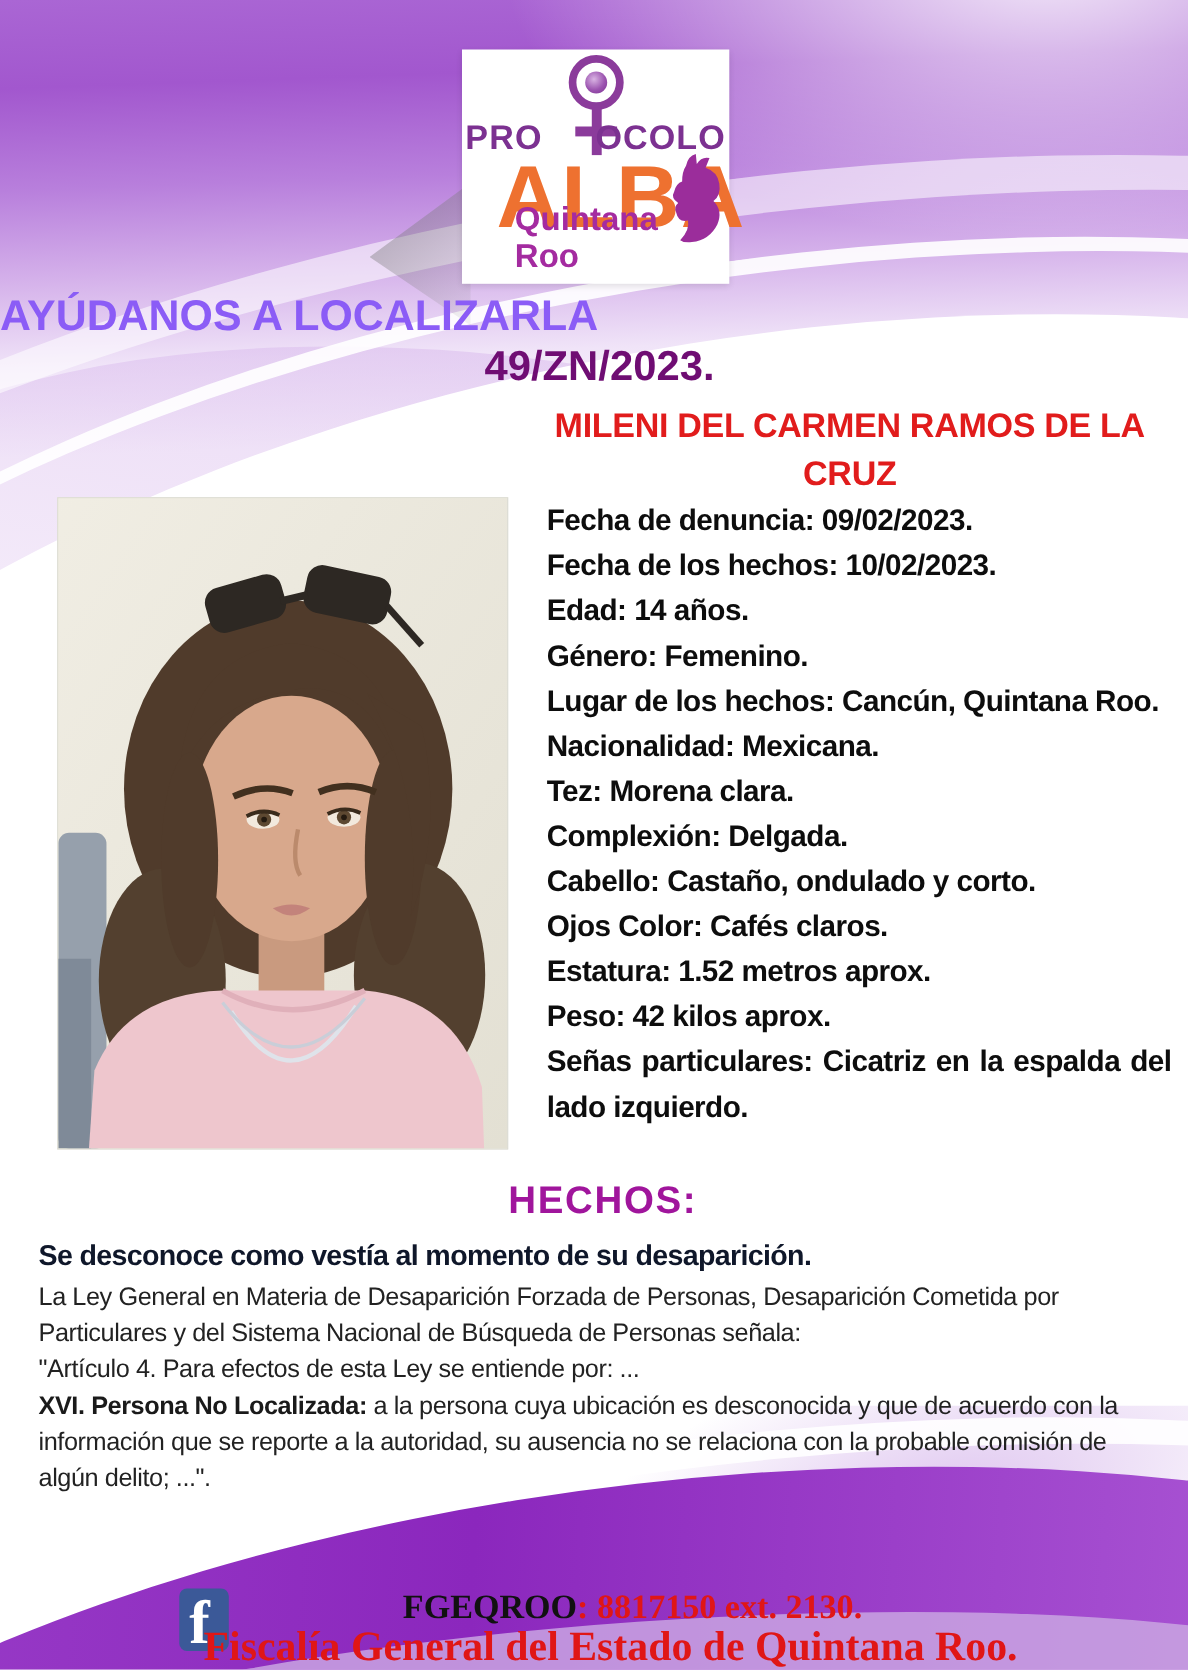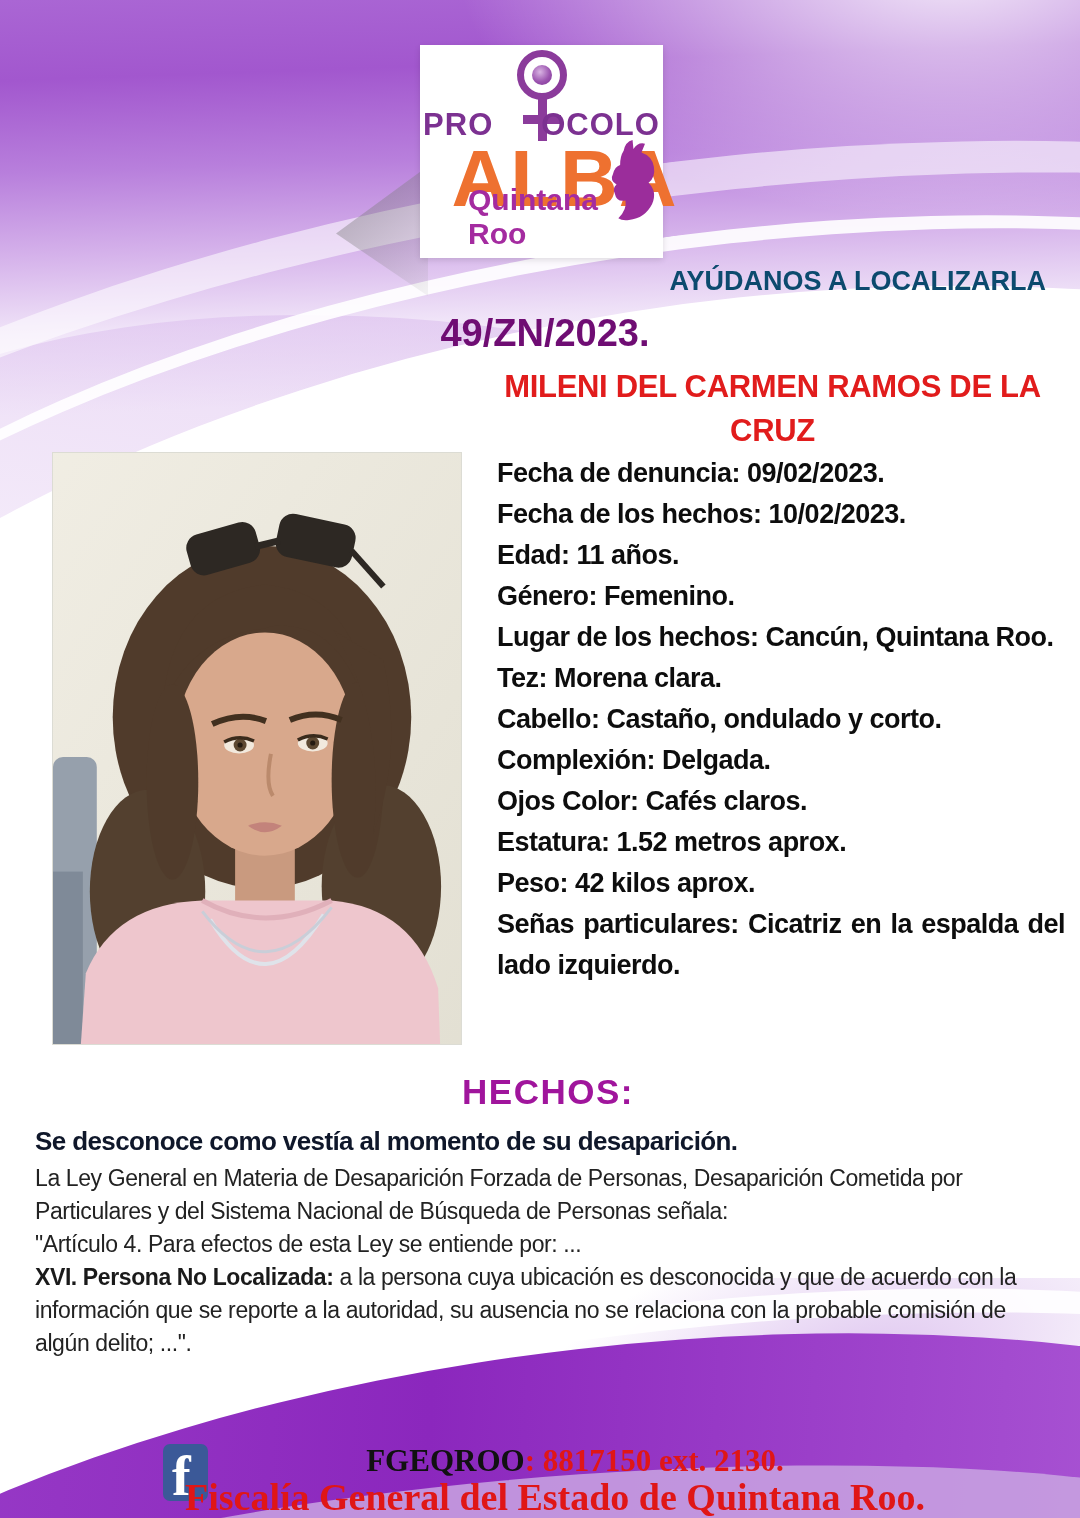--- a/index.html
+++ b/index.html
@@ -49,22 +49,22 @@
   .sym-arms { position:absolute; left:calc(50% - 19px); top:70px; width:38px; height:9px; background:#8b3b9b; }
   .protocolo-line { position:absolute; left:0; top:62px; width:100%; display:flex; justify-content:center;
     column-gap:48px; font-size:31px; font-weight:700; letter-spacing:1px; color:#7c3191; }
   .alba-line { position:absolute; left:0; top:94px; width:100%; text-align:center; font-size:80px; line-height:1;
     font-weight:800; letter-spacing:1px; color:#ee7130; text-indent:-34px;margin-left:40px; }
   .alba-sil { position:absolute; right:2px; top:92px; width:64px; height:88px; }
   .qroo-line { position:absolute; left:0; bottom:7px; width:100%; font-size:30px;
     font-weight:800; color:#a42ba0;padding-left:48px; }
 
   
-  .cta { position:absolute; left:0; top:266px; width:1046px; text-align:right; font-size:27px; font-weight:700;
-    color:#0c4a6e; z-index:2; letter-spacing:0px; }
+  .cta { position:absolute; left:0; top:266px; width:1046px; text-align:left; font-size:39px; font-weight:700;
+    color:#8b5cf6; z-index:2; letter-spacing:0px; }
   .case-number { position:absolute; left:0; top:312px; width:1046px; text-align:center; font-size:38px;
     font-weight:700; color:#6f0d73; z-index:2;padding-left:44px; }
   .person-name { position:absolute; left:480px; top:365px; width:585px; text-align:center; font-size:31px;
     font-weight:700; color:#e11c1c; line-height:44px; z-index:2; letter-spacing:-0.3px; }
 
   
   .photo { position:absolute; left:52px; top:452px; width:410px; height:593px; z-index:2;
     border:1px solid #dcdcd4; background:#ebe8dd; }
   .photo svg { display:block; width:100%; height:100%; }
 
@@ -181,26 +181,27 @@
       <path d="M219,302 Q213,332 221,344" stroke="#bb8a6c" stroke-width="4" fill="none"></path>
       <path d="M196,374 Q213,367 230,374 Q213,387 196,374 Z" fill="#c3837b"></path>
       <path d="M158,468 Q213,560 272,463" stroke="#dfe3ea" stroke-width="4" fill="none"></path>
       <path d="M150,460 Q213,543 280,456" stroke="#c9ced8" stroke-width="3" fill="none"></path>
     </svg>
   </div>
 
   <div class="details">
       <div class="detail-line">Fecha de denuncia: 09/02/2023.</div>
       <div class="detail-line">Fecha de los hechos: 10/02/2023.</div>
-      <div class="detail-line">Edad: 11 años.</div>
+      <div class="detail-line">Edad: 14 años.</div>
       <div class="detail-line">Género: Femenino.</div>
       <div class="detail-line">Lugar de los hechos: Cancún, Quintana Roo.</div>
+      <div class="detail-line">Nacionalidad: Mexicana.</div>
       <div class="detail-line">Tez: Morena clara.</div>
+      <div class="detail-line">Complexión: Delgada.</div>
       <div class="detail-line">Cabello: Castaño, ondulado y corto.</div>
-      <div class="detail-line">Complexión: Delgada.</div>
       <div class="detail-line">Ojos Color: Cafés claros.</div>
       <div class="detail-line">Estatura: 1.52 metros aprox.</div>
       <div class="detail-line">Peso: 42 kilos aprox.</div>
       <div class="detail-line">Señas particulares: Cicatriz en la espalda del lado izquierdo.</div>
     </div>
 
   <div class="hechos-title">HECHOS:</div>
   <div class="hechos-body">
     <p class="hb-p2">Se desconoce como vestía al momento de su desaparición.</p>
     <p class="hb-p3">La Ley General en Materia de Desaparición Forzada de Personas, Desaparición Cometida por Particulares y del Sistema Nacional de Búsqueda de Personas señala:</p>

